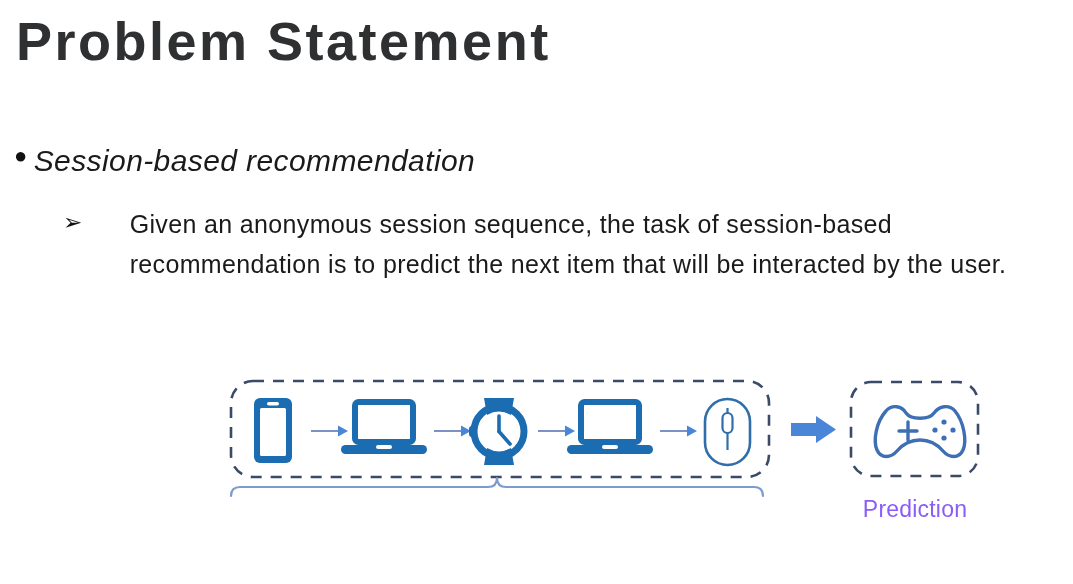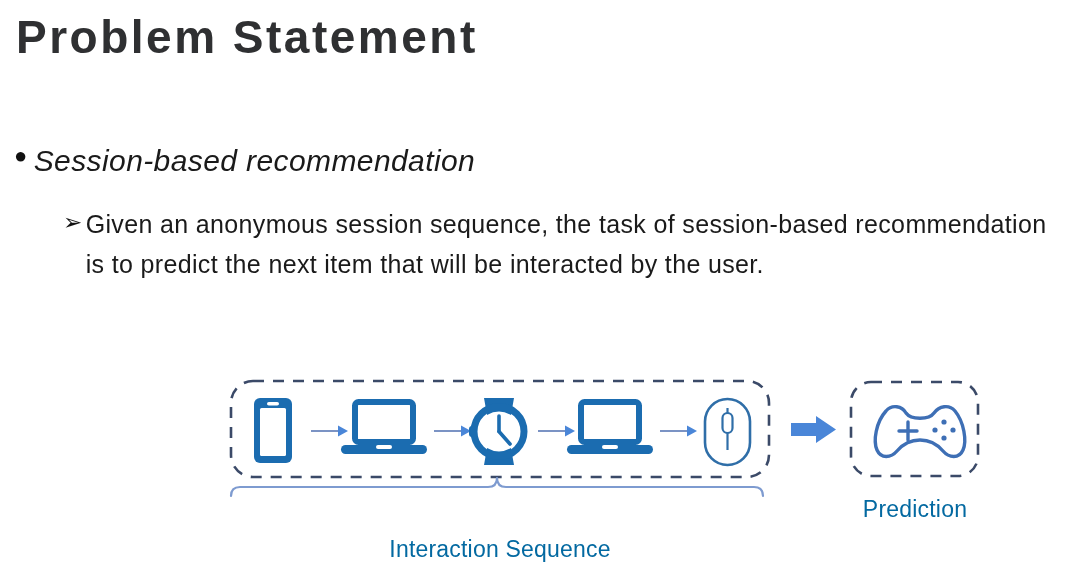--- a/index.html
+++ b/index.html
@@ -14,21 +14,21 @@
     overflow: hidden;
     font-family: "Liberation Sans", sans-serif;
     color: #2b2b2b;
   }
 
   
   .slide-title {
     position: absolute;
     left: 16px;
     top: 12px;
-    font-size: 46px;
+    font-size: 54px;
     font-weight: bold;
     letter-spacing: 2.5px;
     color: #2f3032;
     line-height: 1.1;
     white-space: nowrap;
   }
 
   
   .bullet-l1 {
     position: absolute;
@@ -63,36 +63,37 @@
   .bullet-arrow {
     font-size: 23px;
     line-height: 1.6;
     margin-right: 3px;
     color: #111;
     flex: 0 0 auto;
   }
   .bullet-l2-text {
     line-height: 1.6;
     flex: 1 1 auto;
+    margin-left: 44px;
   }
 
   
   .diagram {
     position: absolute;
     left: 0;
     top: 360px;
     width: 1073px;
     height: 224px;
   }
   .diagram svg { display: block; }
 
   .seq-label, .pred-label {
     position: absolute;
     font-size: 23px;
-    color: #0369a1;
+    color: #8b5cf6;
     letter-spacing: 0.2px;
     white-space: nowrap;
   }
   .seq-label {
     left: 0;
     top: 176px;
     width: 1000px;
     text-align: center;
   }
   .pred-label {
@@ -205,16 +206,15 @@
       <path d="M231 136
                q0,-9 9,-9
                h248
                q9,0 9,-9
                q0,9 9,9
                h248
                q9,0 9,9" fill="none" stroke="#7e9bd0" stroke-width="2.2" stroke-linecap="round" stroke-linejoin="round"></path>
     </g>
   </svg>
 
-  <div class="seq-label">Interaction Sequence</div>
 
   <div class="pred-label">Prediction</div>
 </div>
 
 </body></html>

